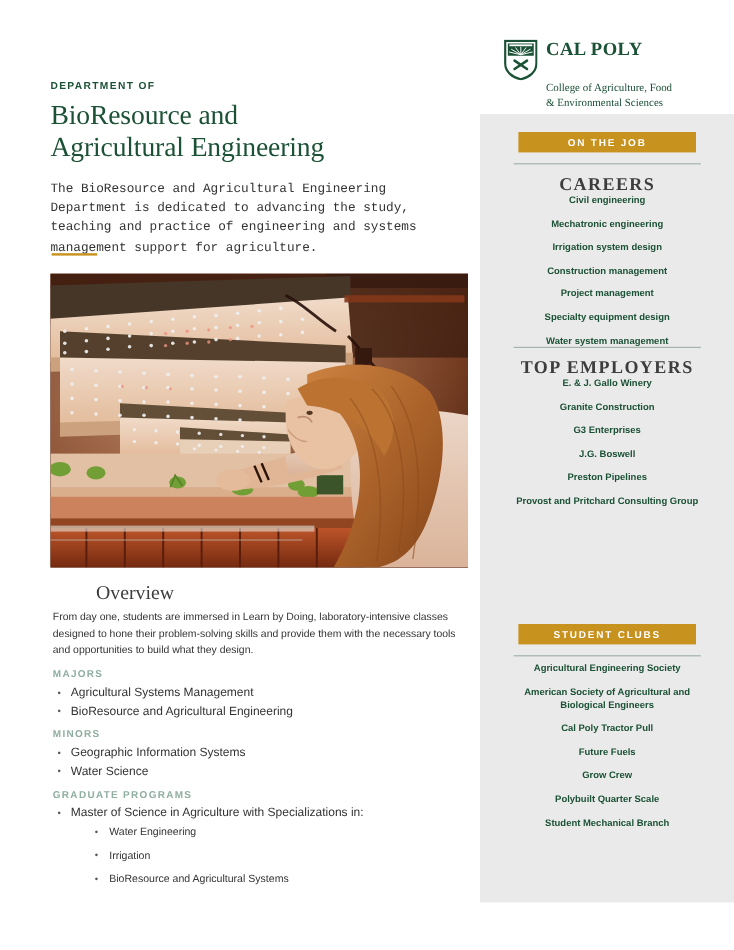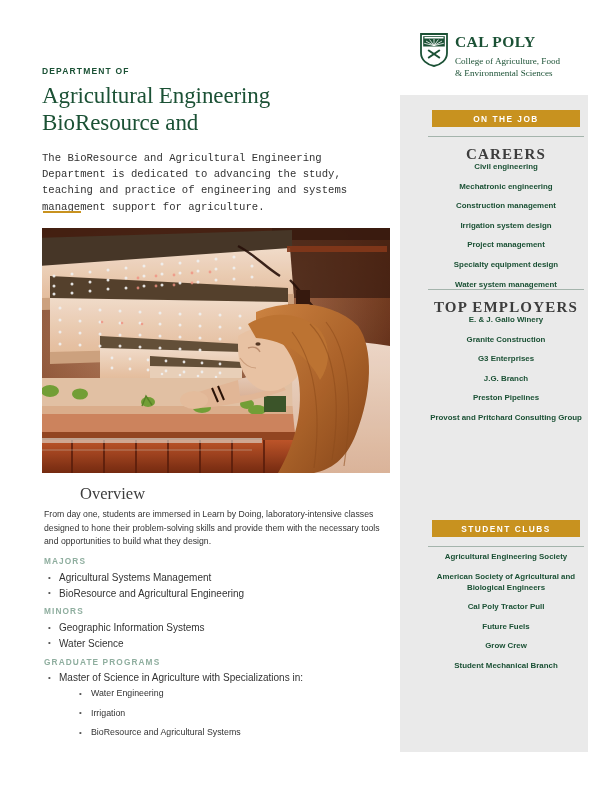--- a/index.html
+++ b/index.html
@@ -93,26 +93,26 @@
   .logo{position:absolute;top:33px;left:420px;display:flex;align-items:flex-start;}
   .logo-shield{width:28px;height:34px;margin-right:7px;flex:none;}
   .logo-text{padding-top:1px;}
   .logo-wordmark{
     font-family:"Liberation Serif", serif;
     font-size:15.5px;color:#1b5135;letter-spacing:0.4px;
     font-weight:bold;line-height:16px;
   }
   .logo-sub{
     font-family:"Liberation Serif", serif;
-    font-size:9.1px;color:#1b5135;line-height:11.6px;margin-top:6px;
+    font-size:9.1px;color:#1b5135;line-height:11.6px;margin-top:18px;
   }
 
   
   .sidebar{
-    position:absolute;left:400px;top:95px;width:188px;height:657px;
+    position:absolute;left:400px;top:95px;width:212px;height:657px;
     background:#eaeaea;
   }
   .banner{
     position:absolute;left:32px;width:148px;height:17px;
     background:#c8921f;color:#ffffff;
     font-size:8.3px;font-weight:bold;letter-spacing:1.5px;
     display:flex;align-items:center;justify-content:center;
     text-transform:uppercase;
   }
   .banner-job{top:15px;}
@@ -176,22 +176,22 @@
       <div class="logo-sub">College of Agriculture, Food</div>
       <div class="logo-sub" style="margin-top:0">&amp; Environmental Sciences</div>
     </div>
   </div>
 
   <div class="main-col">
 
     <div class="dept-eyebrow">DEPARTMENT OF</div>
 
     <div class="dept-title">
+      <div>BioResource and</div>
       <div>Agricultural Engineering</div>
-      <div>BioResource and</div>
     </div>
 
     <div class="intro-para">The BioResource and Agricultural Engineering Department is dedicated to advancing the study, teaching and practice of engineering and systems management support for agriculture.</div>
 
     <div class="gold-rule"></div>
 
     <div class="photo">
       <svg viewBox="0 0 348 245" preserveAspectRatio="none">
         <defs>
           <linearGradient id="bgWarm" x1="0" y1="0" x2="1" y2="1">
@@ -477,45 +477,46 @@
 
   <aside class="sidebar">
 
     <div class="banner banner-job">ON THE JOB</div>
     <div class="divider div-1"></div>
 
     <div class="side-head head-careers">CAREERS</div>
     <ul class="side-list list-careers">
       <li>Civil engineering</li>
       <li>Mechatronic engineering</li>
+      <li>Irrigation system design</li>
       <li>Construction management</li>
-      <li>Irrigation system design</li>
       <li>Project management</li>
       <li>Specialty equipment design</li>
       <li>Water system management</li>
     </ul>
 
     <div class="divider div-2"></div>
 
     <div class="side-head head-employers">TOP EMPLOYERS</div>
     <ul class="side-list list-employers">
       <li>E. &amp; J. Gallo Winery</li>
       <li>Granite Construction</li>
       <li>G3 Enterprises</li>
-      <li>J.G. Branch</li>
+      <li>J.G. Boswell</li>
       <li>Preston Pipelines</li>
       <li>Provost and Pritchard Consulting Group</li>
     </ul>
 
     <div class="banner banner-clubs">STUDENT CLUBS</div>
     <div class="divider div-3"></div>
 
     <ul class="side-list list-clubs">
       <li>Agricultural Engineering Society</li>
       <li>American Society of Agricultural and Biological Engineers</li>
       <li>Cal Poly Tractor Pull</li>
       <li>Future Fuels</li>
       <li>Grow Crew</li>
+      <li>Polybuilt Quarter Scale</li>
       <li>Student Mechanical Branch</li>
     </ul>
   </aside>
 
 </div>
 
 </body></html>

